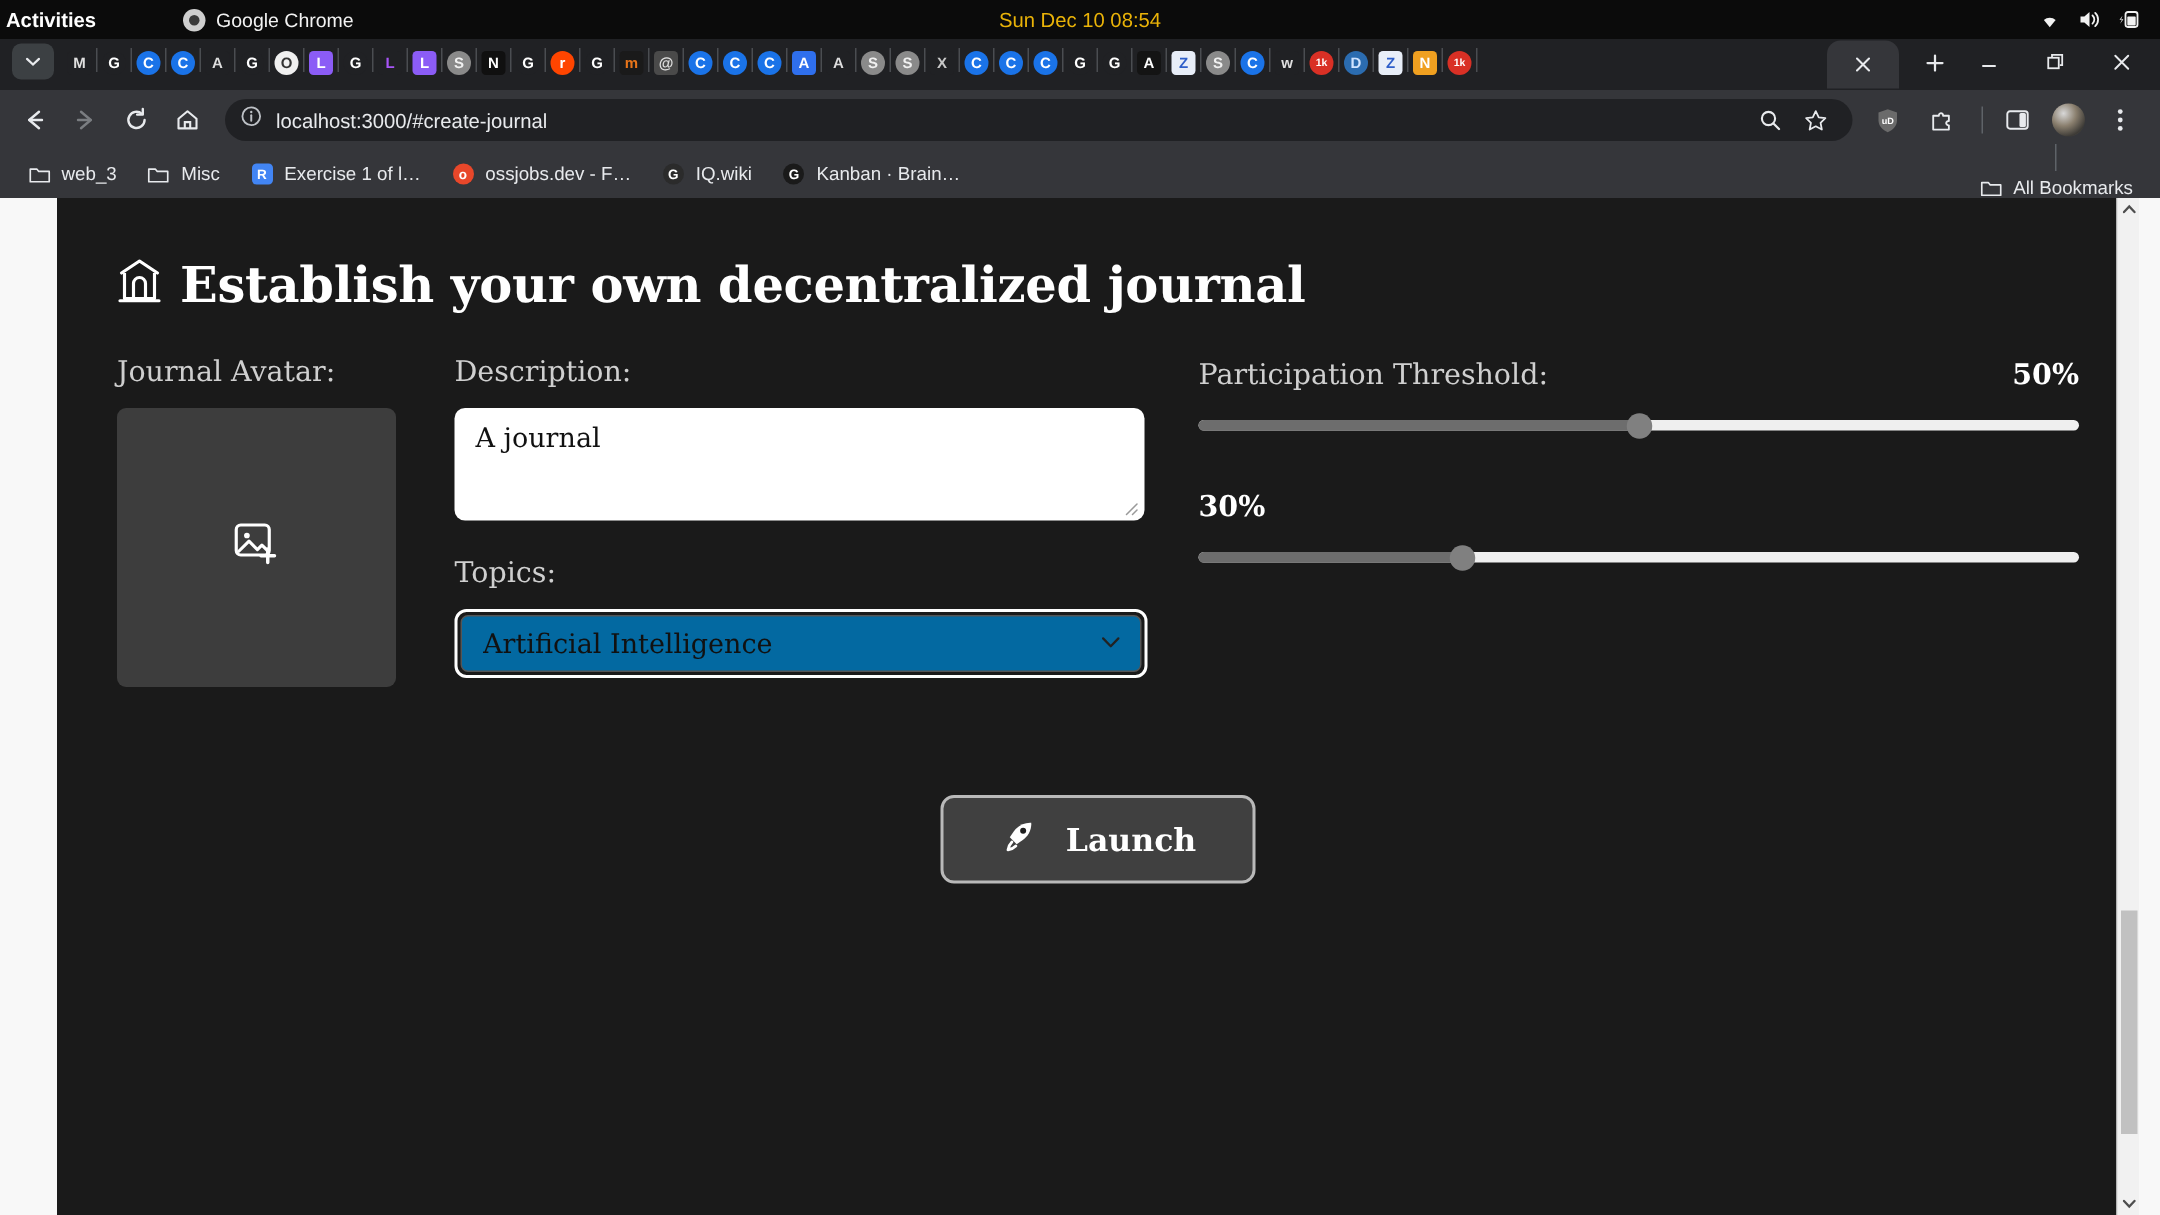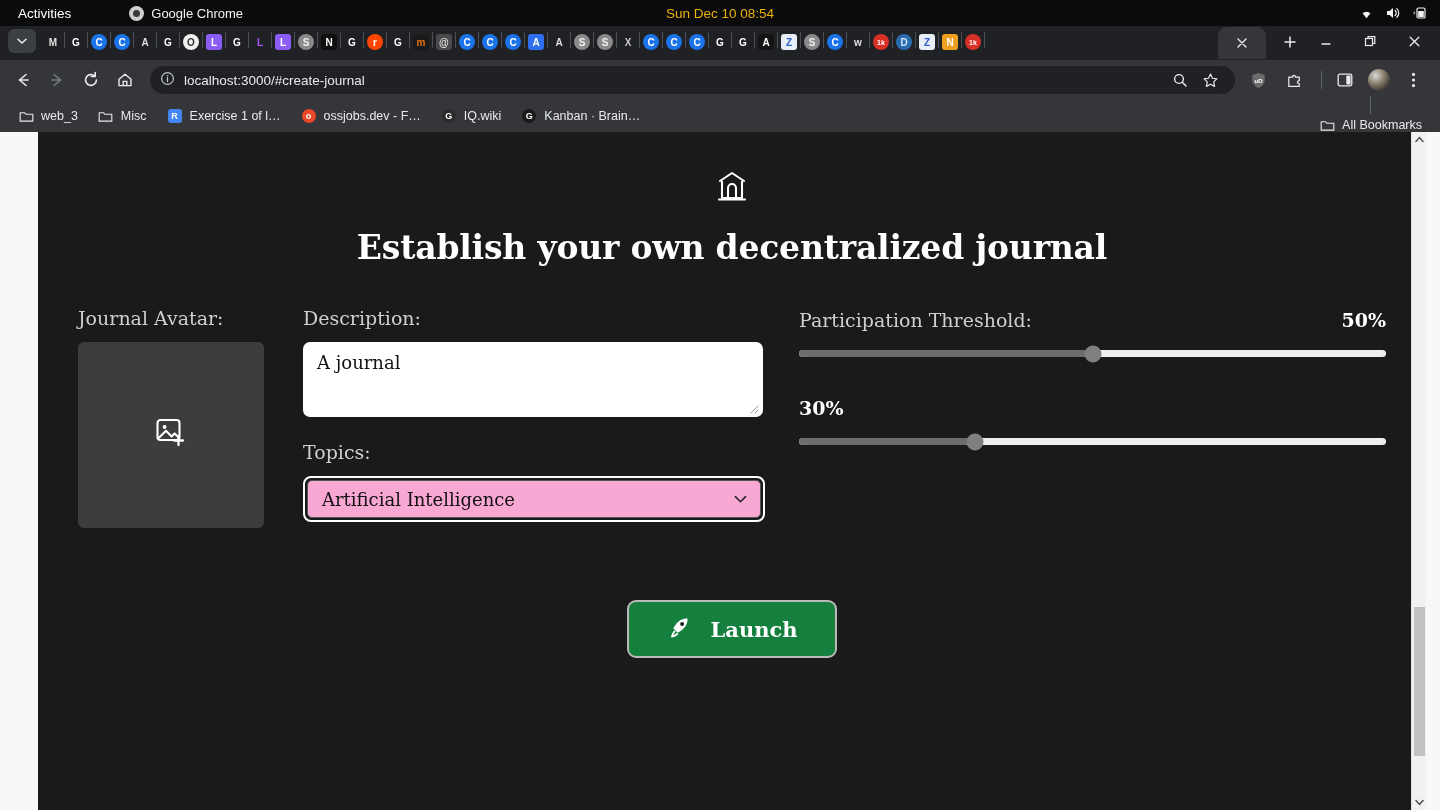--- a/index.html
+++ b/index.html
@@ -11,21 +11,21 @@
   }
 
   
   .gnome-bar {
     height: 26px; width: 1440px;
     background: #0b0b0b;
     display: flex; align-items: center;
     color: #f2f2f2; font-size: 13px;
     position: relative;
   }
-  .gnome-activities { margin-left: 18px; font-size: 13.5px; color: #ffffff; }
+  .gnome-activities { margin-left: 4px; font-size: 13.5px; color: #ffffff; font-weight: bold; }
   .gnome-app { display: flex; align-items: center; gap: 7px; margin-left: 58px; }
   .chrome-dot {
     width: 15px; height: 15px; border-radius: 50%;
     background: #cfcfcf; position: relative;
     display: flex; align-items: center; justify-content: center;
   }
   .chrome-dot::after {
     content: ""; width: 7px; height: 7px; border-radius: 50%;
     background: #3b3b3b;
   }
@@ -146,21 +146,21 @@
     height: 15px; display: flex; align-items: center; justify-content: center;
     background: #f1f1f1;
   }
   .sb-thumb {
     position: absolute; left: 2px; width: 11px; background: #c1c1c1;
     border-radius: 0;
   }
 
   
   .content { padding: 38px 40px 0 40px; }
-  .title-row { display: flex; align-items: center; gap: 22px; margin-bottom: 40px; flex-direction: column; }
+  .title-row { display: flex; align-items: center; gap: 12px; margin-bottom: 28px; }
   .title-text {
     font-family: "DejaVu Serif", "Liberation Serif", serif;
     font-size: 33px; font-weight: bold; color: #ffffff; letter-spacing: -0.2px;
   }
 
   .form-grid { display: flex; align-items: flex-start; gap: 0; }
   .col-avatar { width: 225px; flex: 0 0 auto; }
   .col-fields { width: 460px; flex: 0 0 auto; }
   .col-sliders { flex: 1; padding-left: 36px; padding-top: 2px; }
 
@@ -189,21 +189,21 @@
     position: absolute; right: 4px; bottom: 3px; width: 12px; height: 12px; pointer-events: none;
   }
   .field-block { margin-bottom: 24px; position: relative; }
 
   .select-wrap {
     position: relative; width: 462px; height: 46px;
     border-radius: 8px; border: 2px solid #ffffff; padding: 2px;
     background: #1a1a1a;
   }
   .select-el {
-    width: 100%; height: 100%; background: #f9a8d4; border: 1px solid #555;
+    width: 100%; height: 100%; background: #0369a1; border: 1px solid #555;
     border-radius: 5px; appearance: none; -webkit-appearance: none;
     font-family: "DejaVu Serif", "Liberation Serif", serif;
     font-size: 18px; color: #111; padding: 0 14px; outline: none;
   }
   .select-caret {
     position: absolute; right: 16px; top: 50%; transform: translateY(-50%);
     pointer-events: none;
   }
 
   
@@ -228,21 +228,21 @@
   }
   .slider-thumb {
     position: absolute; top: 50%; width: 17px; height: 17px; border-radius: 50%;
     background: #808080; transform: translate(-50%, -50%);
   }
 
   
   .launch-row { display: flex; justify-content: center; margin-top: 54px; }
   .launch-btn {
     display: flex; align-items: center; gap: 20px;
-    padding: 13px 38px; background: #15803d;
+    padding: 13px 38px; background: #404040;
     border: 2px solid #b9b9b9; border-radius: 9px; cursor: pointer;
   }
   .launch-text {
     font-family: "DejaVu Serif", "Liberation Serif", serif;
     font-size: 21px; font-weight: bold; color: #ffffff;
   }
 </style>
 </head>
 <body>
 

